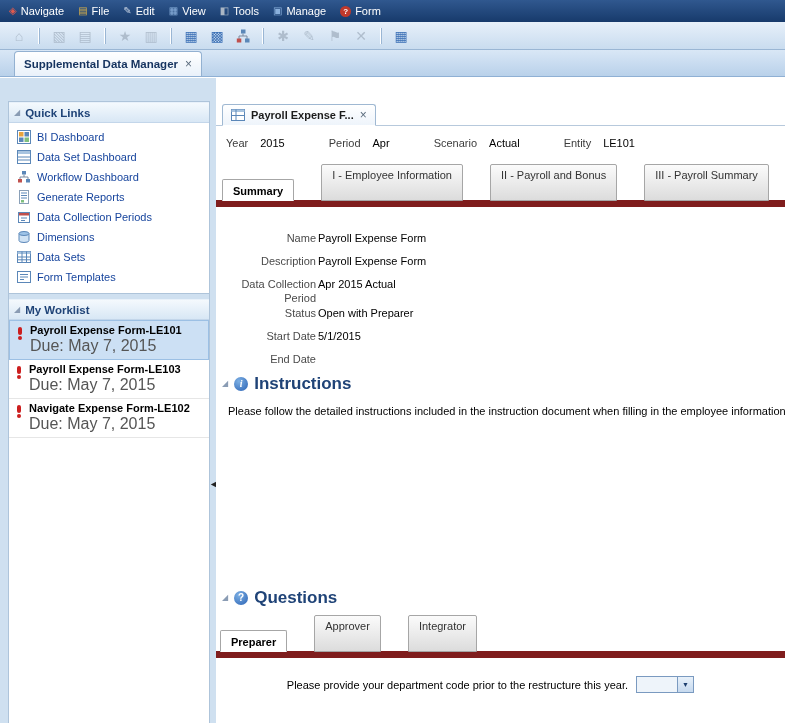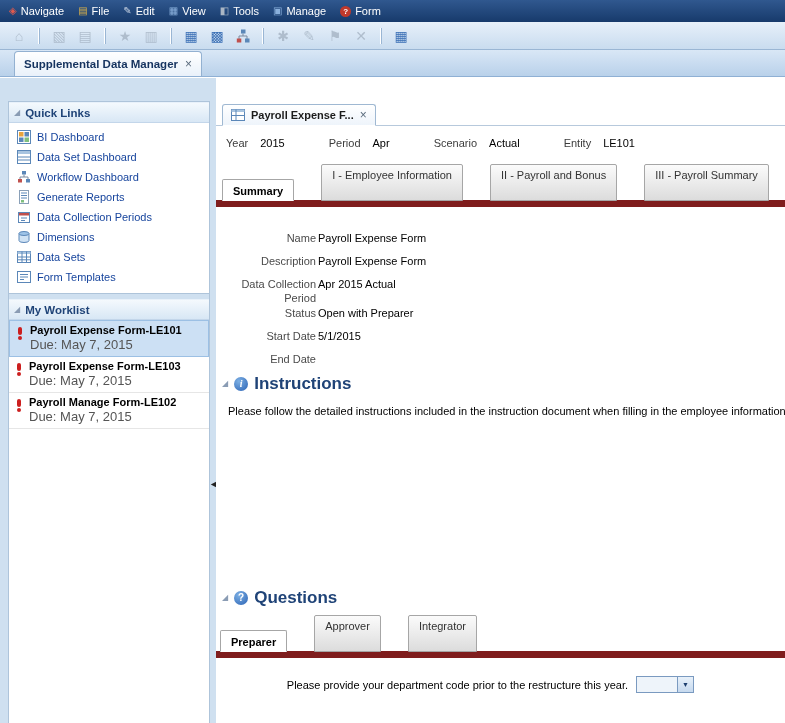--- a/index.html
+++ b/index.html
@@ -68,21 +68,21 @@
   .ql-list { padding:4px 0 6px; }
   .ql-item { display:flex; align-items:center; gap:6px; padding:3px 8px; cursor:pointer; }
   .ql-item svg { flex:0 0 auto; }
   .link { color:#15439c; }
   .panel-gap { height:6px; background:#cfe0f0; border-top:1px solid #aec4da; }
 
   .wl-item { position:relative; padding:3px 4px 4px 20px; border-bottom:1px solid #e6e6e6; background:#fff; }
   .wl-item.selected { background:#cce0f4; border:1px solid #9cc0e4; }
   .excl { position:absolute; left:6px; top:6px; }
   .wl-title { font-weight:bold; color:#000; white-space:nowrap; }
-  .wl-due { color:#555; font-size:13px; margin-top:1px; }
+  .wl-due { color:#555; font-size:16px; margin-top:1px; }
 
   
   .splitter { position:absolute; left:210px; width:6px; top:0; bottom:0; background:#cfe0f0; }
   .splitter-handle { position:absolute; top:401px; left:-1px; font-size:9px; color:#222; cursor:pointer; }
 
   
   .right-panel { position:absolute; left:216px; right:0; top:0; bottom:0; background:#fff; }
 
   .doctab-row { position:relative; height:48px; border-bottom:1px solid #b7c9dc; }
   .doctab {
@@ -325,21 +325,21 @@
         <div class="wl-title">Payroll Expense Form-LE103</div>
         <div class="wl-due">Due: May 7, 2015</div>
       </div>
       <div class="wl-item">
         <span class="excl">
           <svg width="8" height="13">
               <rect x="2" y="0" width="4" height="8" rx="2" fill="#cc1f1f"></rect>
               <circle cx="4" cy="11" r="2" fill="#cc1f1f"></circle>
             </svg>
         </span>
-        <div class="wl-title">Payroll Manage Form-LE102</div>
+        <div class="wl-title">Navigate Expense Form-LE102</div>
         <div class="wl-due">Due: May 7, 2015</div>
       </div>
     </div>
   </div>
 
   <div class="splitter">
     <span class="splitter-handle">◄</span>
   </div>
 
   <div class="right-panel">

